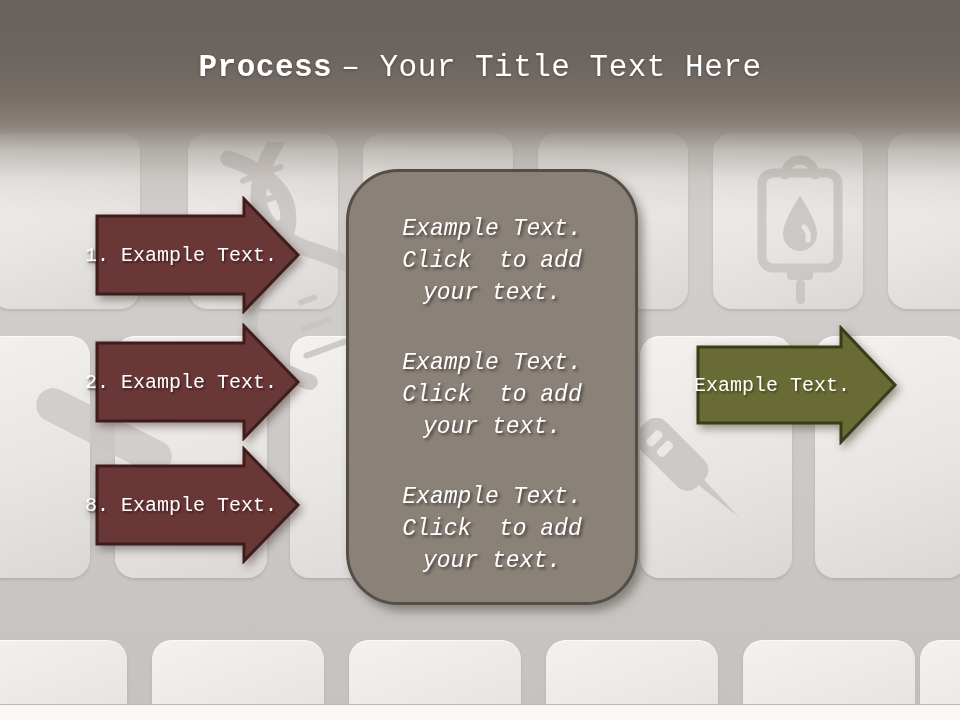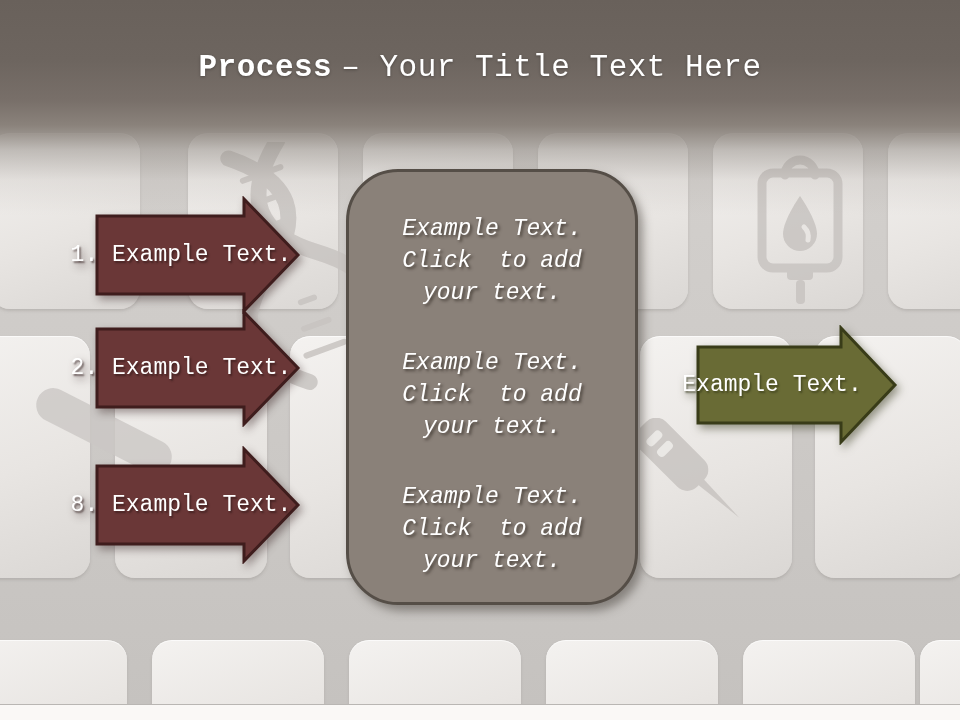--- a/index.html
+++ b/index.html
@@ -27,26 +27,26 @@
     color:#fff;font-size:31px;font-weight:400;letter-spacing:.5px;
     text-shadow:0 1px 3px rgba(0,0,0,.3);}
   .title .t-bold{font-weight:700;}
   .title .t-rest{margin-left:9px;font-weight:400;}
   
   .arrow{position:absolute;filter:drop-shadow(3px 4px 4px rgba(55,35,35,.45));}
   .arrow svg{display:block;}
   .poly-step{fill:var(--step-fill,#6a3737);stroke:var(--step-border,#3f1d1d);stroke-width:3;}
   .poly-result{fill:var(--result-fill,#696b35);stroke:var(--result-border,#393c18);stroke-width:3;}
   .arrow-label{position:absolute;display:flex;align-items:center;justify-content:center;
-    color:#fff;font-size:23px;text-shadow:1.5px 1.5px 2px rgba(40,20,20,.6);white-space:nowrap;}
+    color:#fff;font-size:20px;text-shadow:1.5px 1.5px 2px rgba(40,20,20,.6);white-space:nowrap;}
   .step-label{left:6px;top:20px;width:160px;height:78px;}
   .result-label{left:5px;top:22px;width:142px;height:76px;
     text-shadow:1.5px 1.5px 2px rgba(45,48,20,.6);}
   .step-1{left:95px;top:196px;}
-  .step-2{left:95px;top:309px;text-align:center;}
+  .step-2{left:95px;top:323px;text-align:center;}
   .step-3{left:95px;top:446px;}
   .result-arrow{left:696px;top:325px;filter:drop-shadow(3px 4px 4px rgba(55,58,30,.5));}
   
   .center-box{position:absolute;left:346px;top:169px;width:292px;height:436px;
     box-sizing:border-box;border-radius:52px;
     background:var(--box-fill,#8a8179);border:3px solid var(--box-border,#554e47);
     box-shadow:5px 6px 10px rgba(70,63,57,.5);
     display:flex;flex-direction:column;justify-content:flex-start;
     padding:41px 10px 30px 10px;gap:38px;}
   .box-block{margin:0;text-align:center;color:#fff;font-style:italic;

